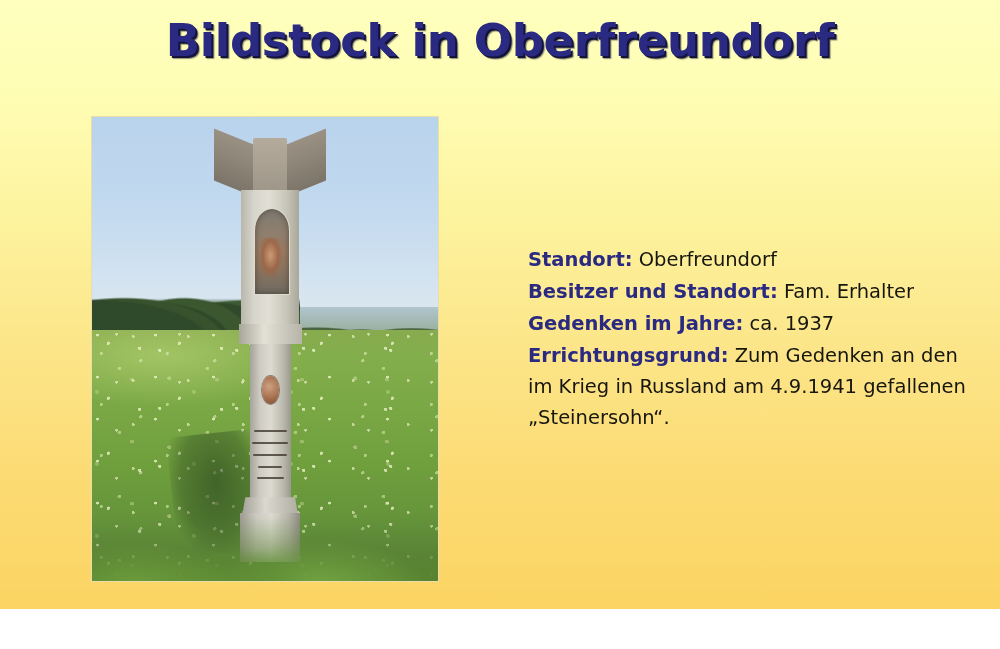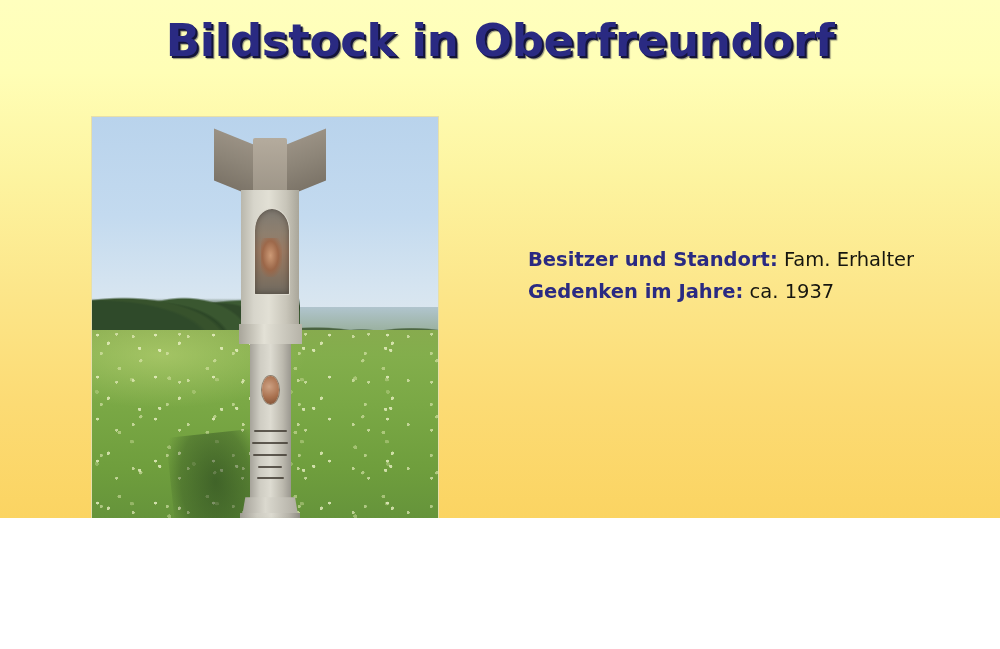--- a/index.html
+++ b/index.html
@@ -8,21 +8,21 @@
   }
   body {
     width: 1000px;
     height: 649px;
     overflow: hidden;
     font-family: "DejaVu Sans", sans-serif;
   }
   #slide {
     position: relative;
     width: 1000px;
-    height: 518px;
+    height: 609px;
     background: linear-gradient(to bottom, #ffffbe 0%, #fffeb6 14%, #fdf4a0 34%, #fce68a 56%, #fcdb74 78%, #fbd462 100%);
     overflow: hidden;
   }
 
   
   #slide-title {
     position: absolute;
     left: 0;
     top: 14px;
     width: 1000px;
@@ -279,22 +279,30 @@
         <div class="base"></div>
         <div class="plinth"></div>
       </div>
 
       <div class="grass-front"></div>
     </div>
   </div>
 
   <div id="info-block">
     <p class="info-row">
+      <span class="info-label">Standort:</span>
+      <span class="info-value">Oberfreundorf</span>
+    </p>
+    <p class="info-row">
       <span class="info-label">Besitzer und Standort:</span>
       <span class="info-value">Fam. Erhalter</span>
     </p>
     <p class="info-row">
       <span class="info-label">Gedenken im Jahre:</span>
       <span class="info-value">ca. 1937</span>
     </p>
+    <p class="info-row">
+      <span class="info-label">Errichtungsgrund:</span>
+      <span class="info-value">Zum Gedenken an den im Krieg in Russland am 4.9.1941 gefallenen „Steinersohn“.</span>
+    </p>
   </div>
 
 </div>
 
 </body></html>

